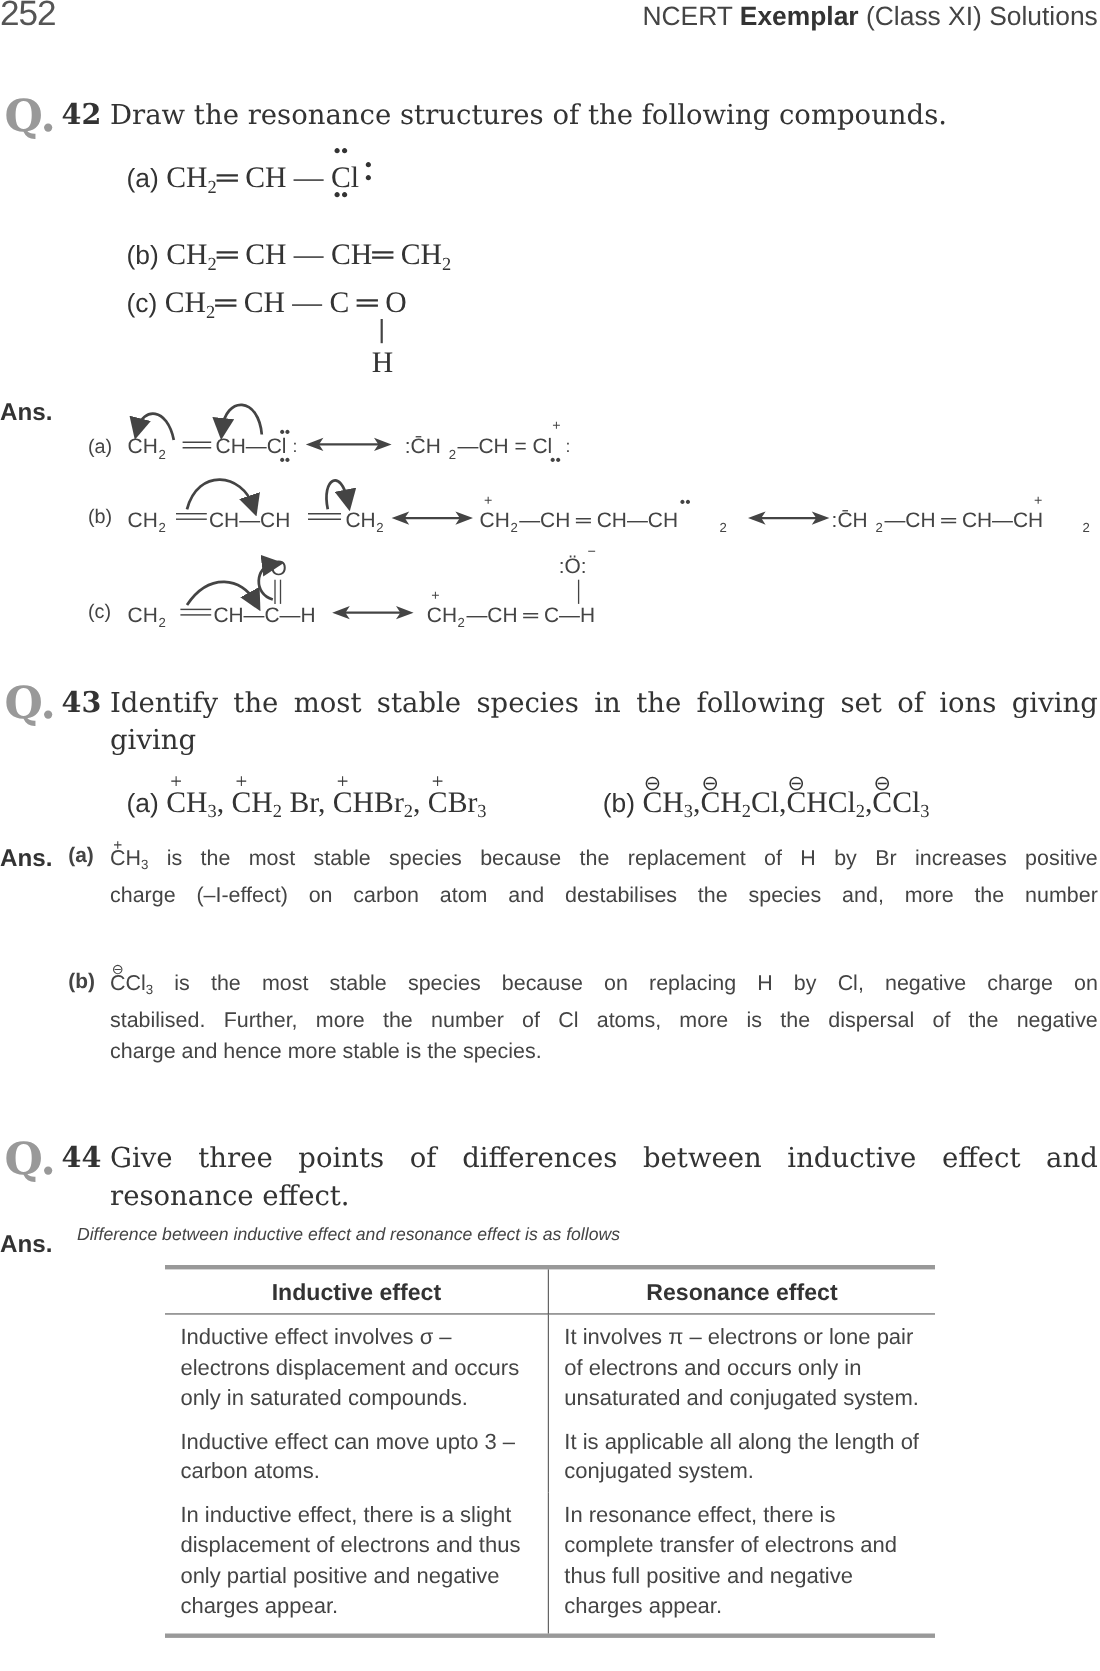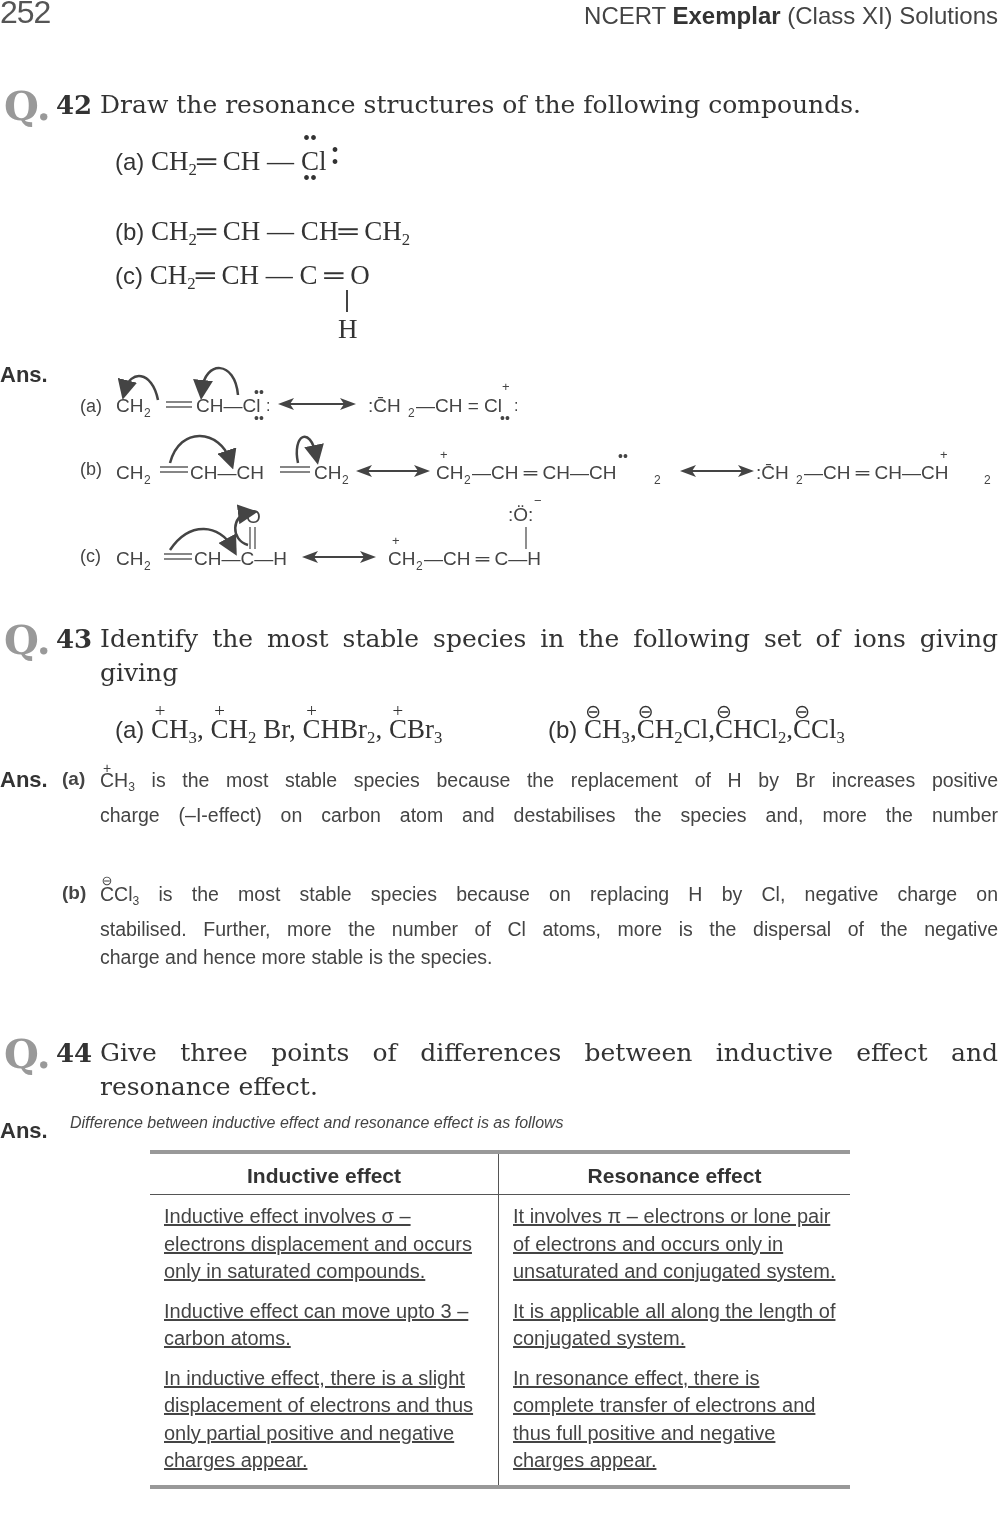--- a/index.html
+++ b/index.html
@@ -15,21 +15,21 @@
   .ans { font-family:"Liberation Sans", sans-serif; font-size:22px; font-weight:bold; color:#333; }
   .sans { font-family:"Liberation Sans", sans-serif; font-size:19px; color:#444; white-space:nowrap; }
   .body { font-family:"Liberation Sans", sans-serif; font-size:19.5px; color:#444; line-height:28px; text-align:justify; }
   .body .ln { display:block; text-align:justify; text-align-last:justify; }
   .body .ln.last { text-align-last:left; }
   sub { font-size:62%; vertical-align:-0.3em; }
   .plus-over { position:relative; display:inline-block; }
   .plus-over .mk { position:absolute; left:50%; transform:translateX(-50%); top:-0.75em; font-size:0.7em; }
   table.cmp { border-collapse:collapse; width:700px; font-family:"Liberation Sans", sans-serif; color:#444; }
   table.cmp th { font-size:21px; font-weight:bold; padding:10px 12px 6px; border-bottom:1.5px solid #555; text-align:center; color:#333; }
-  table.cmp td { font-size:20px; line-height:27.5px; padding:8px 12px 4px 14px; vertical-align:top;text-decoration:underline; }
+  table.cmp td { font-size:20px; line-height:27.5px; padding:8px 12px 4px 14px; vertical-align:top; }
   table.cmp td:first-child, table.cmp th:first-child { border-right:1.5px solid #555; width:322px; }
   .tbl-wrap { border-top:4px solid #999; border-bottom:4px solid #999; }
   svg text { font-family:"Liberation Sans", sans-serif; fill:#444; }
 </style>
 </head>
 <body>
 
 <div class="abs pageno">252</div>
 <div class="abs runhead">
   <span>NCERT</span>

